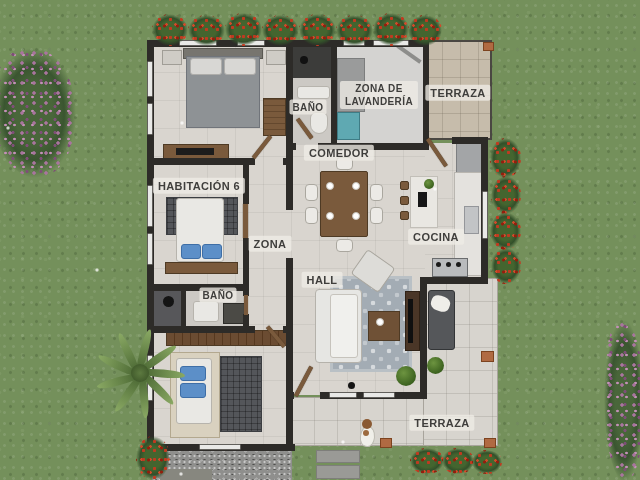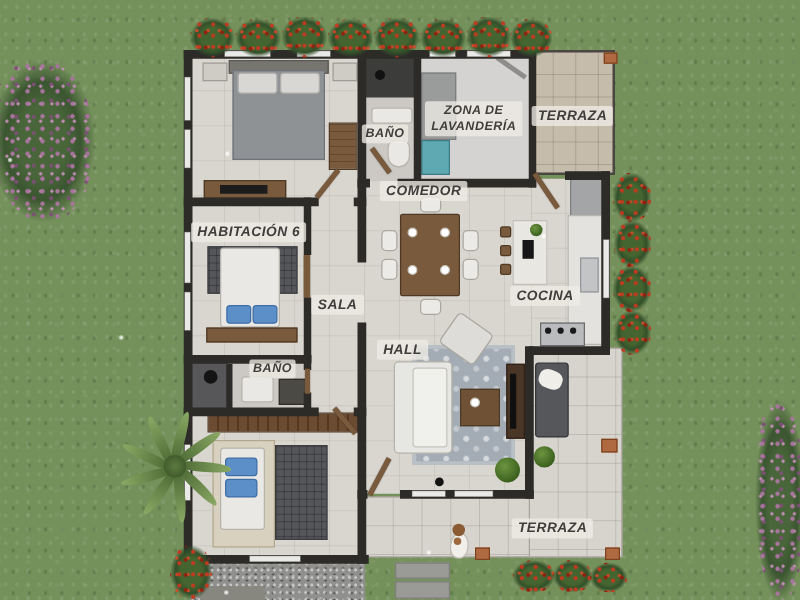--- a/index.html
+++ b/index.html
@@ -37,21 +37,21 @@
     background-size:28px 28px;}
   
   .wall{position:absolute;background:var(--wall,#2d2b28);}
   .window{position:absolute;background:#e9e9e7;box-shadow:0 0 0 .5px #97958f;}
   .door{position:absolute;background:var(--wood,#7a5a3c);box-shadow:0 0 1px #3c2c1a;}
   
   .room-label{position:absolute;transform:translate(-50%,-50%);
     font-size:11px;font-weight:700;line-height:1.3;letter-spacing:.4px;
     color:var(--label-ink,#3f3e3c);text-align:center;white-space:pre-line;
     background:var(--label-chip,rgba(238,236,230,.78));
-    padding:1px 5px;border-radius:2px;font-style:italic;}
+    padding:1px 5px;border-radius:2px;}
   
   .bush{position:absolute;border-radius:50%;
     background-image:
       radial-gradient(circle,#c03a20 1.3px, transparent 2px),
       radial-gradient(circle,#92200e 1.2px, transparent 1.9px),
       radial-gradient(circle,#d04a2a 1px, transparent 1.6px),
       radial-gradient(closest-side,#44652f 50%,#33502a 76%,rgba(40,60,28,0));
     background-size:11px 9px,13px 12px,9px 13px,100% 100%;
     background-position:2px 1px,6px 6px,1px 4px,0 0;
     background-repeat:repeat,repeat,repeat,no-repeat;}
@@ -282,20 +282,20 @@
   <div class="sparkle" style="left:433px;top:187px;"></div>
   <div class="sparkle" style="left:95px;top:268px;"></div>
   <div class="sparkle" style="left:341px;top:440px;"></div>
   <div class="sparkle" style="left:179px;top:472px;"></div>
 
   <div class="room-label" style="left:308px;top:107px;font-size:10px;padding:1px 3px;">BAÑO</div>
   <div class="room-label" style="left:379px;top:95px;font-size:10px;">ZONA DE
 LAVANDERÍA</div>
   <div class="room-label" style="left:458px;top:93px;">TERRAZA</div>
   <div class="room-label" style="left:199px;top:186px;">HABITACIÓN 6</div>
-  <div class="room-label" style="left:270px;top:244px;">SALA</div>
+  <div class="room-label" style="left:270px;top:244px;">ZONA</div>
   <div class="room-label" style="left:339px;top:153px;">COMEDOR</div>
   <div class="room-label" style="left:436px;top:237px;">COCINA</div>
   <div class="room-label" style="left:218px;top:295px;font-size:10px;padding:1px 3px;">BAÑO</div>
   <div class="room-label" style="left:322px;top:280px;">HALL</div>
   <div class="room-label" style="left:442px;top:423px;">TERRAZA</div>
 
 </div>
 
 </body></html>

